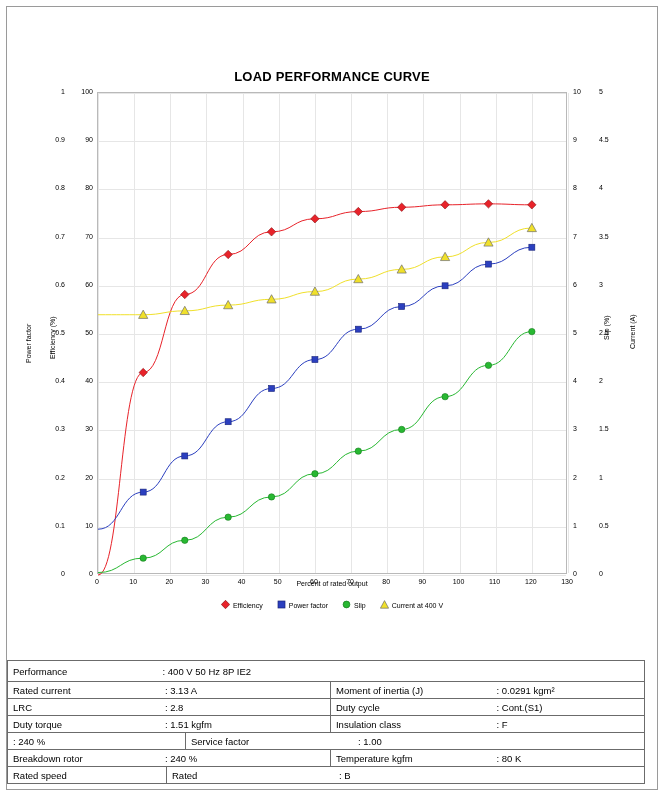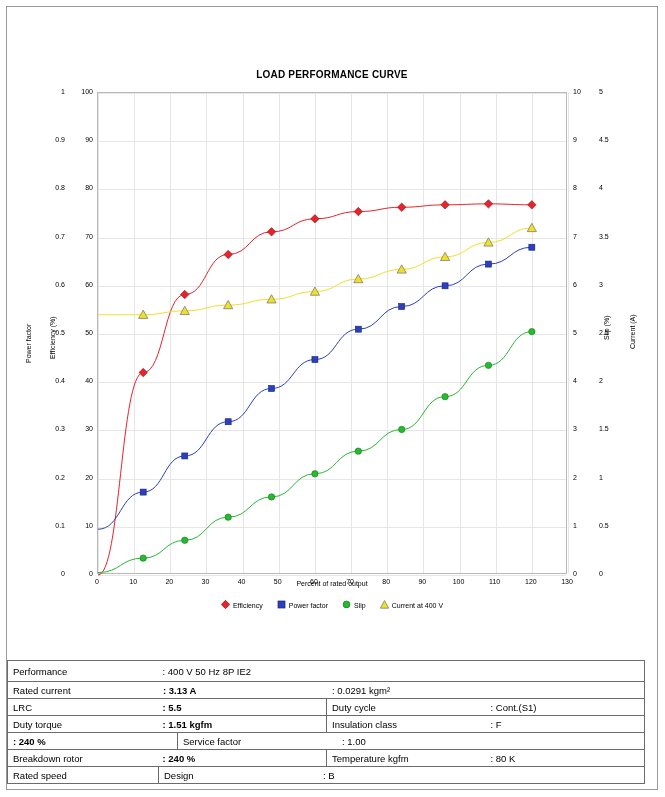--- a/index.html
+++ b/index.html
@@ -1,43 +1,43 @@
 <!DOCTYPE html>
 <html><head>
 <meta charset="utf-8">
 <style>
   html,body{margin:0;padding:0;background:#ffffff;}
   body{width:665px;height:797px;font-family:"Liberation Sans",sans-serif;color:#000;}
   #page{position:relative;width:665px;height:797px;box-sizing:border-box;}
   .outer-frame{position:absolute;left:6px;top:6px;width:652px;height:784px;border:1px solid #9a9a9a;box-sizing:border-box;background:#fff;}
   
   .chart-panel{position:absolute;left:7px;top:7px;width:650px;height:645px;}
-  .chart-title{position:absolute;left:0;top:62px;width:650px;text-align:center;font-size:10px;font-weight:bold;letter-spacing:.2px;}
+  .chart-title{position:absolute;left:0;top:62px;width:650px;text-align:center;font-size:13px;font-weight:bold;letter-spacing:.2px;}
   .plot{position:absolute;left:90px;top:85px;width:470px;height:482px;border:1px solid #b9b9b9;box-sizing:border-box;background:#fff;}
   .gridline{position:absolute;background:#e6e6e6;}
   .gridline.v{width:1px;top:0;bottom:0;}
   .gridline.h{height:1px;left:0;right:0;}
   .axis-label-rot{position:absolute;transform-origin:0 0;transform:rotate(-90deg);font-size:7px;white-space:nowrap;}
   .tick{position:absolute;font-size:7px;color:#000;white-space:nowrap;}
   .tick.right{text-align:left;}
   .tick.left{text-align:right;}
   .xtick{position:absolute;font-size:7px;text-align:center;width:20px;}
   .xaxis-title{position:absolute;font-size:7px;text-align:center;width:470px;left:90px;top:573px;}
   .legend{position:absolute;left:90px;top:593px;width:470px;text-align:center;font-size:7px;}
   .legend span.item{margin:0 7px;white-space:nowrap;display:inline-block;}
   .lg-sym{display:inline-block;width:9px;height:9px;vertical-align:-1px;margin-right:3px;}
   svg.curves{position:absolute;left:0;top:0;width:470px;height:482px;overflow:visible;}
   
   .data-table{position:absolute;left:7px;top:660px;width:638px;border-top:1px solid #6b6b6b;border-left:1px solid #6b6b6b;border-right:1px solid #6b6b6b;box-sizing:border-box;font-size:9.5px;}
   .row{display:flex;border-bottom:1px solid #6b6b6b;}
   .row.perf{height:20px;align-items:center;}
-  .row.d{height:16px;}
+  .row.d{height:16px;gap:8px;}
   .cell{padding:1px 5px;box-sizing:border-box;display:flex;align-items:center;overflow:hidden;white-space:nowrap;}
   .c-lbl1{width:150px;}
-  .c-val1{width:169px;font-weight:bold;}
+  .c-val1{width:169px;}
   .c-lbl2{width:160px;border-left:1px solid #6b6b6b;}
   .c-val2{width:159px;}
   .c-perf-lbl{width:150px;}
   .c-perf-val{width:488px;}
 </style>
 </head>
 <body>
 
 <div id="page">
   <div class="outer-frame"></div>
@@ -209,25 +209,26 @@
 
   <div class="data-table">
     <div class="row perf">
       <div class="cell c-perf-lbl">Performance</div>
       <div class="cell c-perf-val">: 400 V 50 Hz 8P IE2</div>
     </div>
     <div id="table-rows">
         <div class="row d">
           <div class="cell c-lbl1">Rated current</div>
           <div class="cell c-val1">: 3.13 A</div>
+          <div class="cell c-lbl2">Moment of inertia (J)</div>
           <div class="cell c-val2">: 0.0291 kgm²</div>
         </div>
         <div class="row d">
           <div class="cell c-lbl1">LRC</div>
-          <div class="cell c-val1">: 5.5</div>
+          <div class="cell c-val1">: 2.8</div>
           <div class="cell c-lbl2">Duty cycle</div>
           <div class="cell c-val2">: Cont.(S1)</div>
         </div>
         <div class="row d">
           <div class="cell c-lbl1">Duty torque</div>
           <div class="cell c-val1">: 1.51 kgfm</div>
           <div class="cell c-lbl2">Insulation class</div>
           <div class="cell c-val2">: F</div>
         </div>
         <div class="row d">
@@ -236,18 +237,18 @@
           <div class="cell c-val2">: 1.00</div>
         </div>
         <div class="row d">
           <div class="cell c-lbl1">Breakdown rotor</div>
           <div class="cell c-val1">: 240 %</div>
           <div class="cell c-lbl2">Temperature kgfm</div>
           <div class="cell c-val2">: 80 K</div>
         </div>
         <div class="row d">
           <div class="cell c-lbl1">Rated speed</div>
-          <div class="cell c-lbl2">Design</div>
+          <div class="cell c-lbl2">Rated</div>
           <div class="cell c-val2">: B</div>
         </div>
       </div>
   </div>
 </div>
 
 </body></html>

